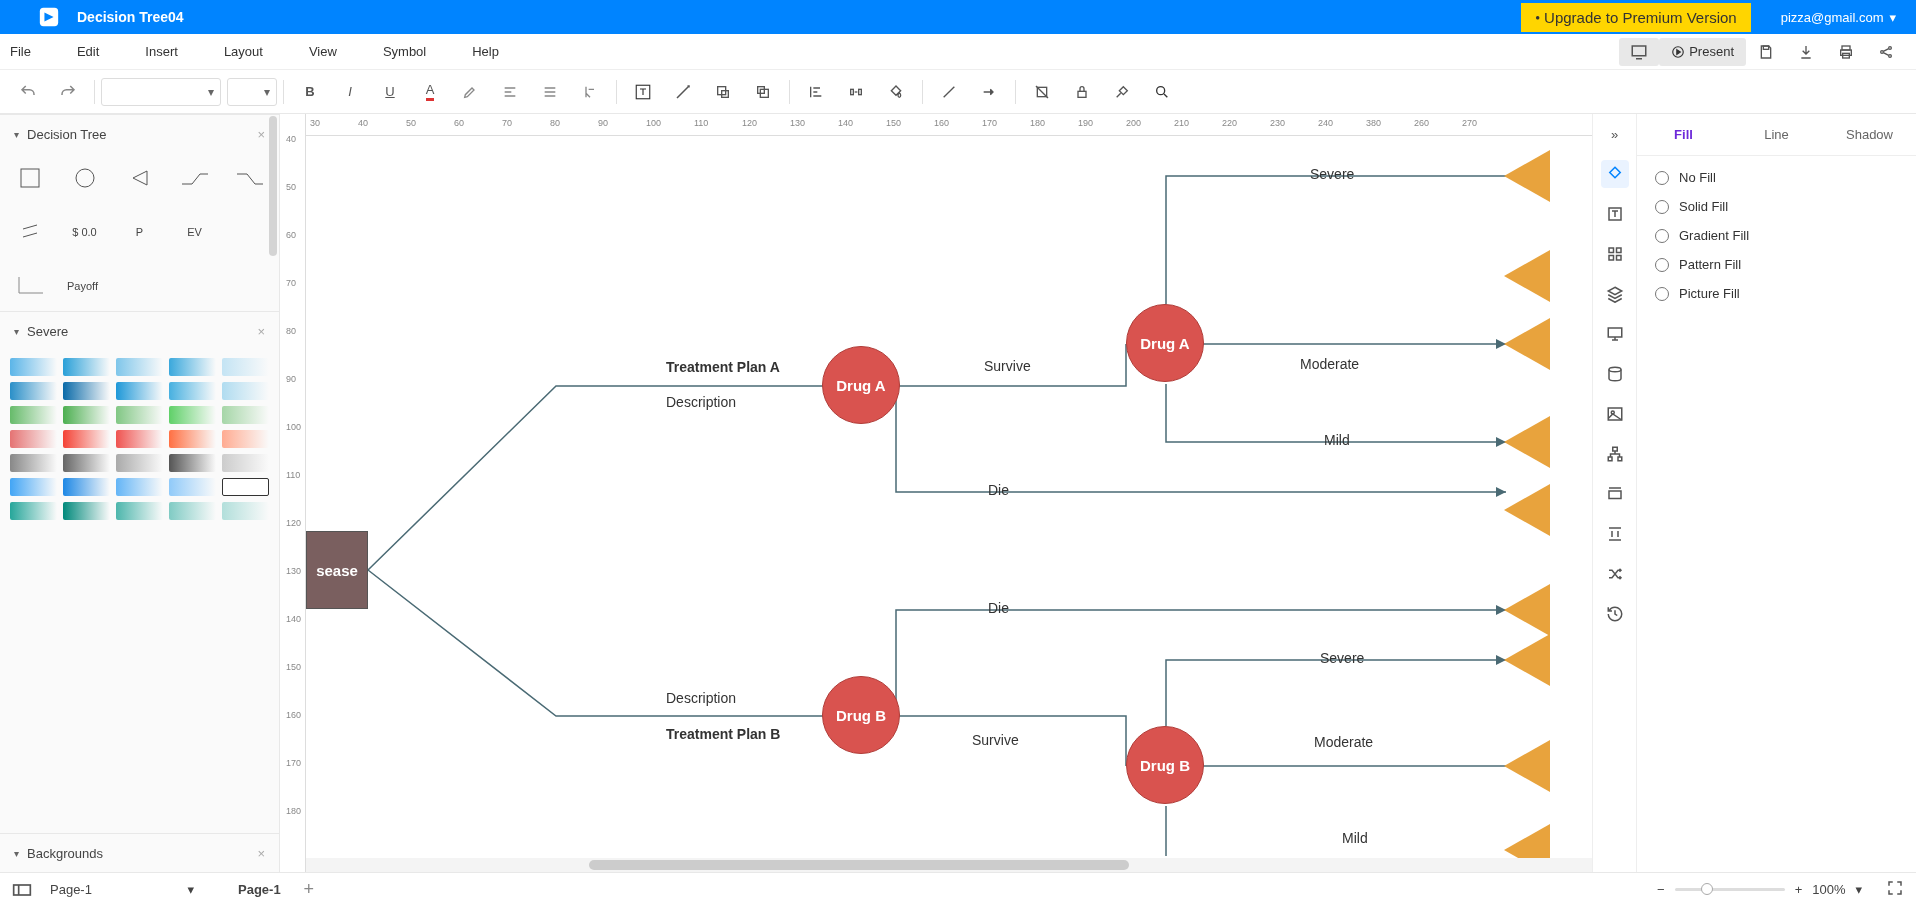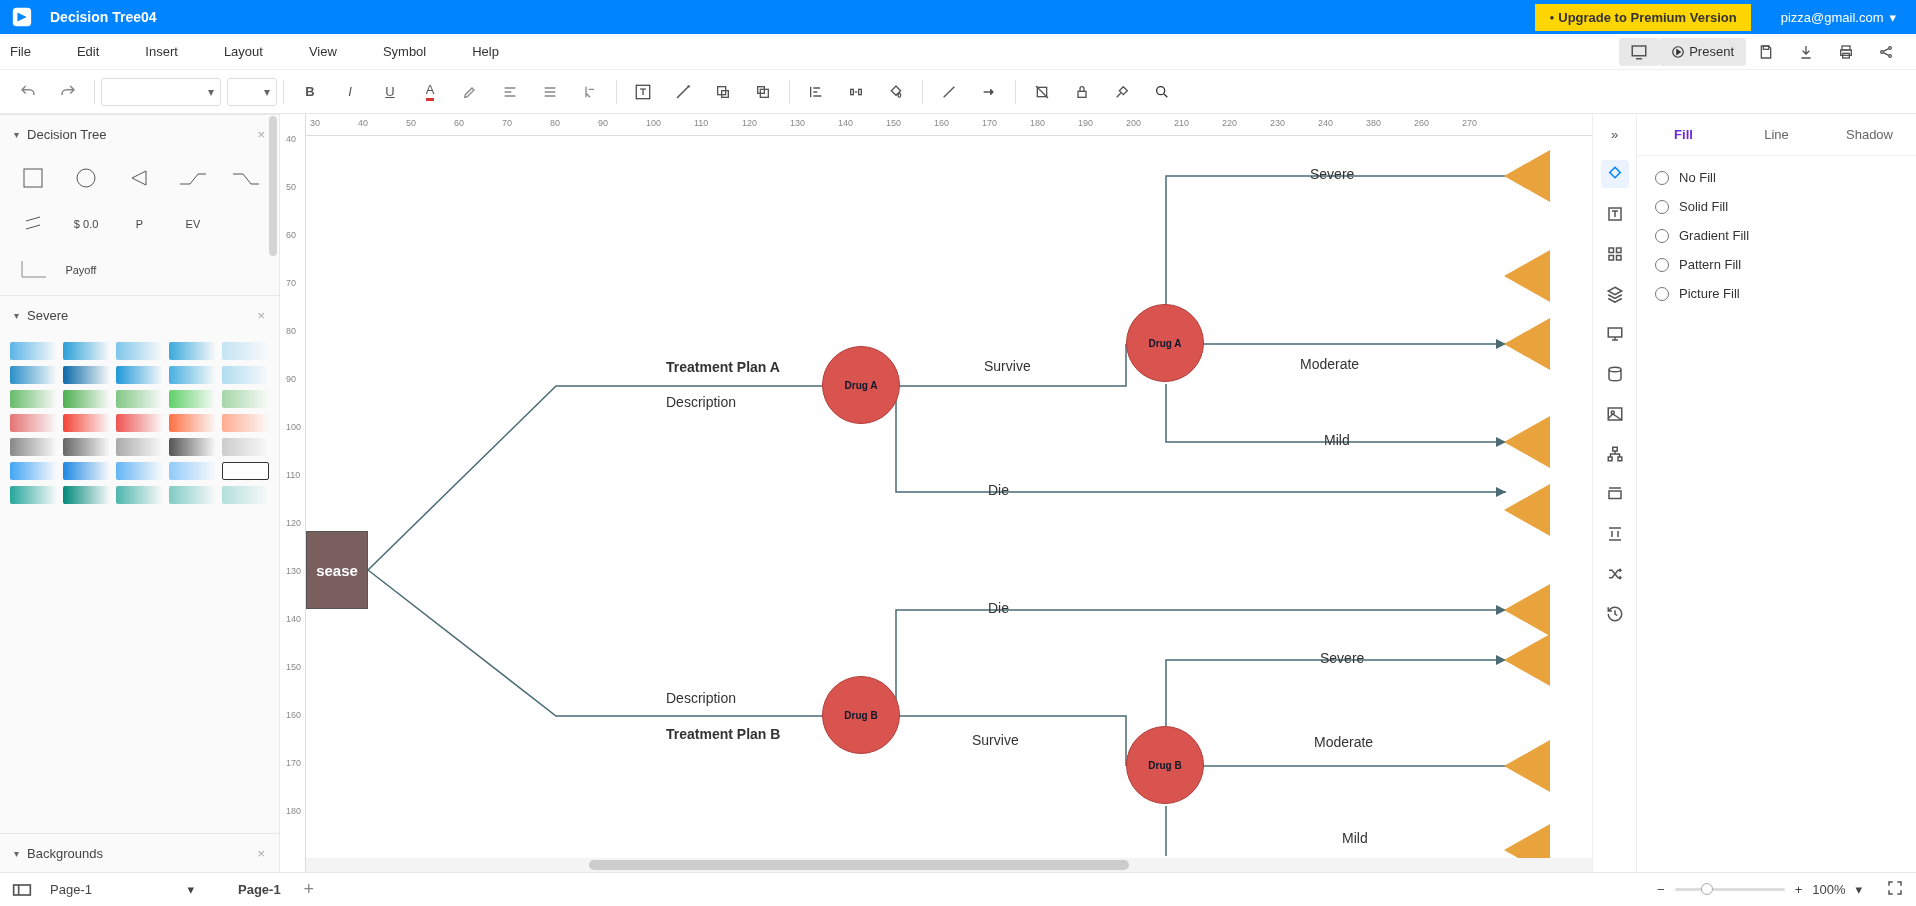--- a/index.html
+++ b/index.html
@@ -1,23 +1,23 @@
 <!DOCTYPE html>
 <html><head>
 <meta charset="utf-8">
 <style>
 * { margin:0; padding:0; box-sizing:border-box; font-family:-apple-system,BlinkMacSystemFont,"Segoe UI",Arial,sans-serif; }
 body { width:1916px; height:906px; overflow:hidden; background:#fff; font-size:13px; color:#333; }
 
 
-.titlebar { height:34px; background:#0084ff; display:flex; align-items:center; color:#fff; }
+.titlebar { height:34px; background:#0084ff; display:flex; align-items:center; color:#fff;padding-left:27px; }
 .logo { width:44px; height:34px; display:flex; align-items:center; justify-content:center; }
 .docname { font-size:14px; font-weight:600; margin-left:6px; }
 .titlebar .sp { flex:1; }
-.upgrade { background:#ffd500; color:#333; font-weight:700; padding:6px 14px; font-size:13px; display:flex; align-items:center; gap:4px; }
+.upgrade { background:#ffd500; color:#333; font-weight:400; padding:6px 14px; font-size:15px; display:flex; align-items:center; gap:4px; }
 .upgrade::before { content:"●"; color:#333; font-size:8px; }
 .acct { padding:0 20px 0 30px; display:flex; align-items:center; gap:6px; font-size:13px; }
 
 
 .menubar { height:36px; display:flex; align-items:center; padding-left:10px; border-bottom:1px solid #eee; gap:46px; }
 .menubar span { cursor:pointer; color:#333; }
 .menubar .sp { flex:1; }
 .ricons { display:flex; gap:0; margin-right:10px; }
 .ricon { width:40px; height:28px; display:flex; align-items:center; justify-content:center; color:#555; border-radius:3px; }
 .ricon.gray { background:#e8e8e8; }
@@ -32,38 +32,38 @@
 
 .main { display:flex; height:calc(100% - 34px - 36px - 44px - 34px); }
 .sidebar { width:280px; border-right:1px solid #e8e8e8; display:flex; flex-direction:column; background:#fafafa; }
 .sbhead { height:38px; display:flex; align-items:center; padding:0 14px; font-weight:600; font-size:14px; }
 .sbhead .sp { flex:1; }
 .sbhead .ic { width:28px; text-align:center; color:#555; }
 .sbsec { border-top:1px solid #e8e8e8; }
 .sbsec .hd { height:38px; display:flex; align-items:center; padding:0 14px; font-size:13px; color:#444; }
 .sbsec .hd::before { content:"▾"; margin-right:8px; font-size:10px; color:#666; }
 .sbsec .x { margin-left:auto; color:#aaa; cursor:pointer; }
-.shapes { display:grid; grid-template-columns:repeat(5,1fr); gap:12px; padding:8px 12px; }
+.shapes { display:grid; grid-template-columns:repeat(5,1fr); gap:20px; padding:8px 12px; }
 .shp { height:34px; display:flex; align-items:center; justify-content:center; font-size:11px; color:#444; }
 .borders { display:grid; grid-template-columns:repeat(5,1fr); gap:6px; padding:8px 10px; }
 .bcell { height:18px; border-radius:2px; }
 
 .canvas-wrap { flex:1; display:flex; position:relative; background:#f4f4f4; }
 .vruler { width:26px; background:#fff; border-right:1px solid #ddd; position:relative; font-size:9px; color:#888; }
 .vruler div { position:absolute; left:6px; }
 .hruler { height:22px; background:#fff; border-bottom:1px solid #ddd; position:relative; font-size:9px; color:#888; }
 .hruler div { position:absolute; top:4px; }
 .canvas-body { flex:1; display:flex; flex-direction:column; }
 .canvas { flex:1; background:#fff; position:relative; overflow:hidden; }
 .hsb { height:14px; background:#f4f4f4; position:relative; }
 .hsb .thumb { position:absolute; left:22%; width:42%; height:10px; top:2px; background:#ccc; border-radius:5px; }
 
 
 .rootbox { position:absolute; left:0; top:395px; width:62px; height:78px; background:#7a5f5f; color:#fff; font-weight:700; display:flex; align-items:center; justify-content:center; font-size:15px; border:1px solid #555; }
-.circ { position:absolute; width:78px; height:78px; border-radius:50%; background:#d9534f; color:#0f172a; font-weight:700; display:flex; align-items:center; justify-content:center; font-size:10px; border:1px solid #b03c38;text-align:center; }
+.circ { position:absolute; width:78px; height:78px; border-radius:50%; background:#d9534f; color:#ffffff; font-weight:700; display:flex; align-items:center; justify-content:center; font-size:15px; border:1px solid #b03c38;text-align:center; }
 .tri { position:absolute; width:0; height:0; border-top:26px solid transparent; border-bottom:26px solid transparent; border-right:46px solid #e8a33d; }
 .lbl { position:absolute; font-size:14px; color:#333; }
 .lblb { font-weight:700; }
 svg.wires { position:absolute; inset:0; width:100%; height:100%; }
 svg.wires path { stroke:#4a6a74; stroke-width:1.5; fill:none; }
 svg.wires polygon { fill:#4a6a74; }
 
 
 .rstrip { width:44px; background:#fff; border-left:1px solid #eee; display:flex; flex-direction:column; align-items:center; padding-top:6px; gap:12px; }
 .rstrip .ri { width:28px; height:28px; display:flex; align-items:center; justify-content:center; color:#555; }

